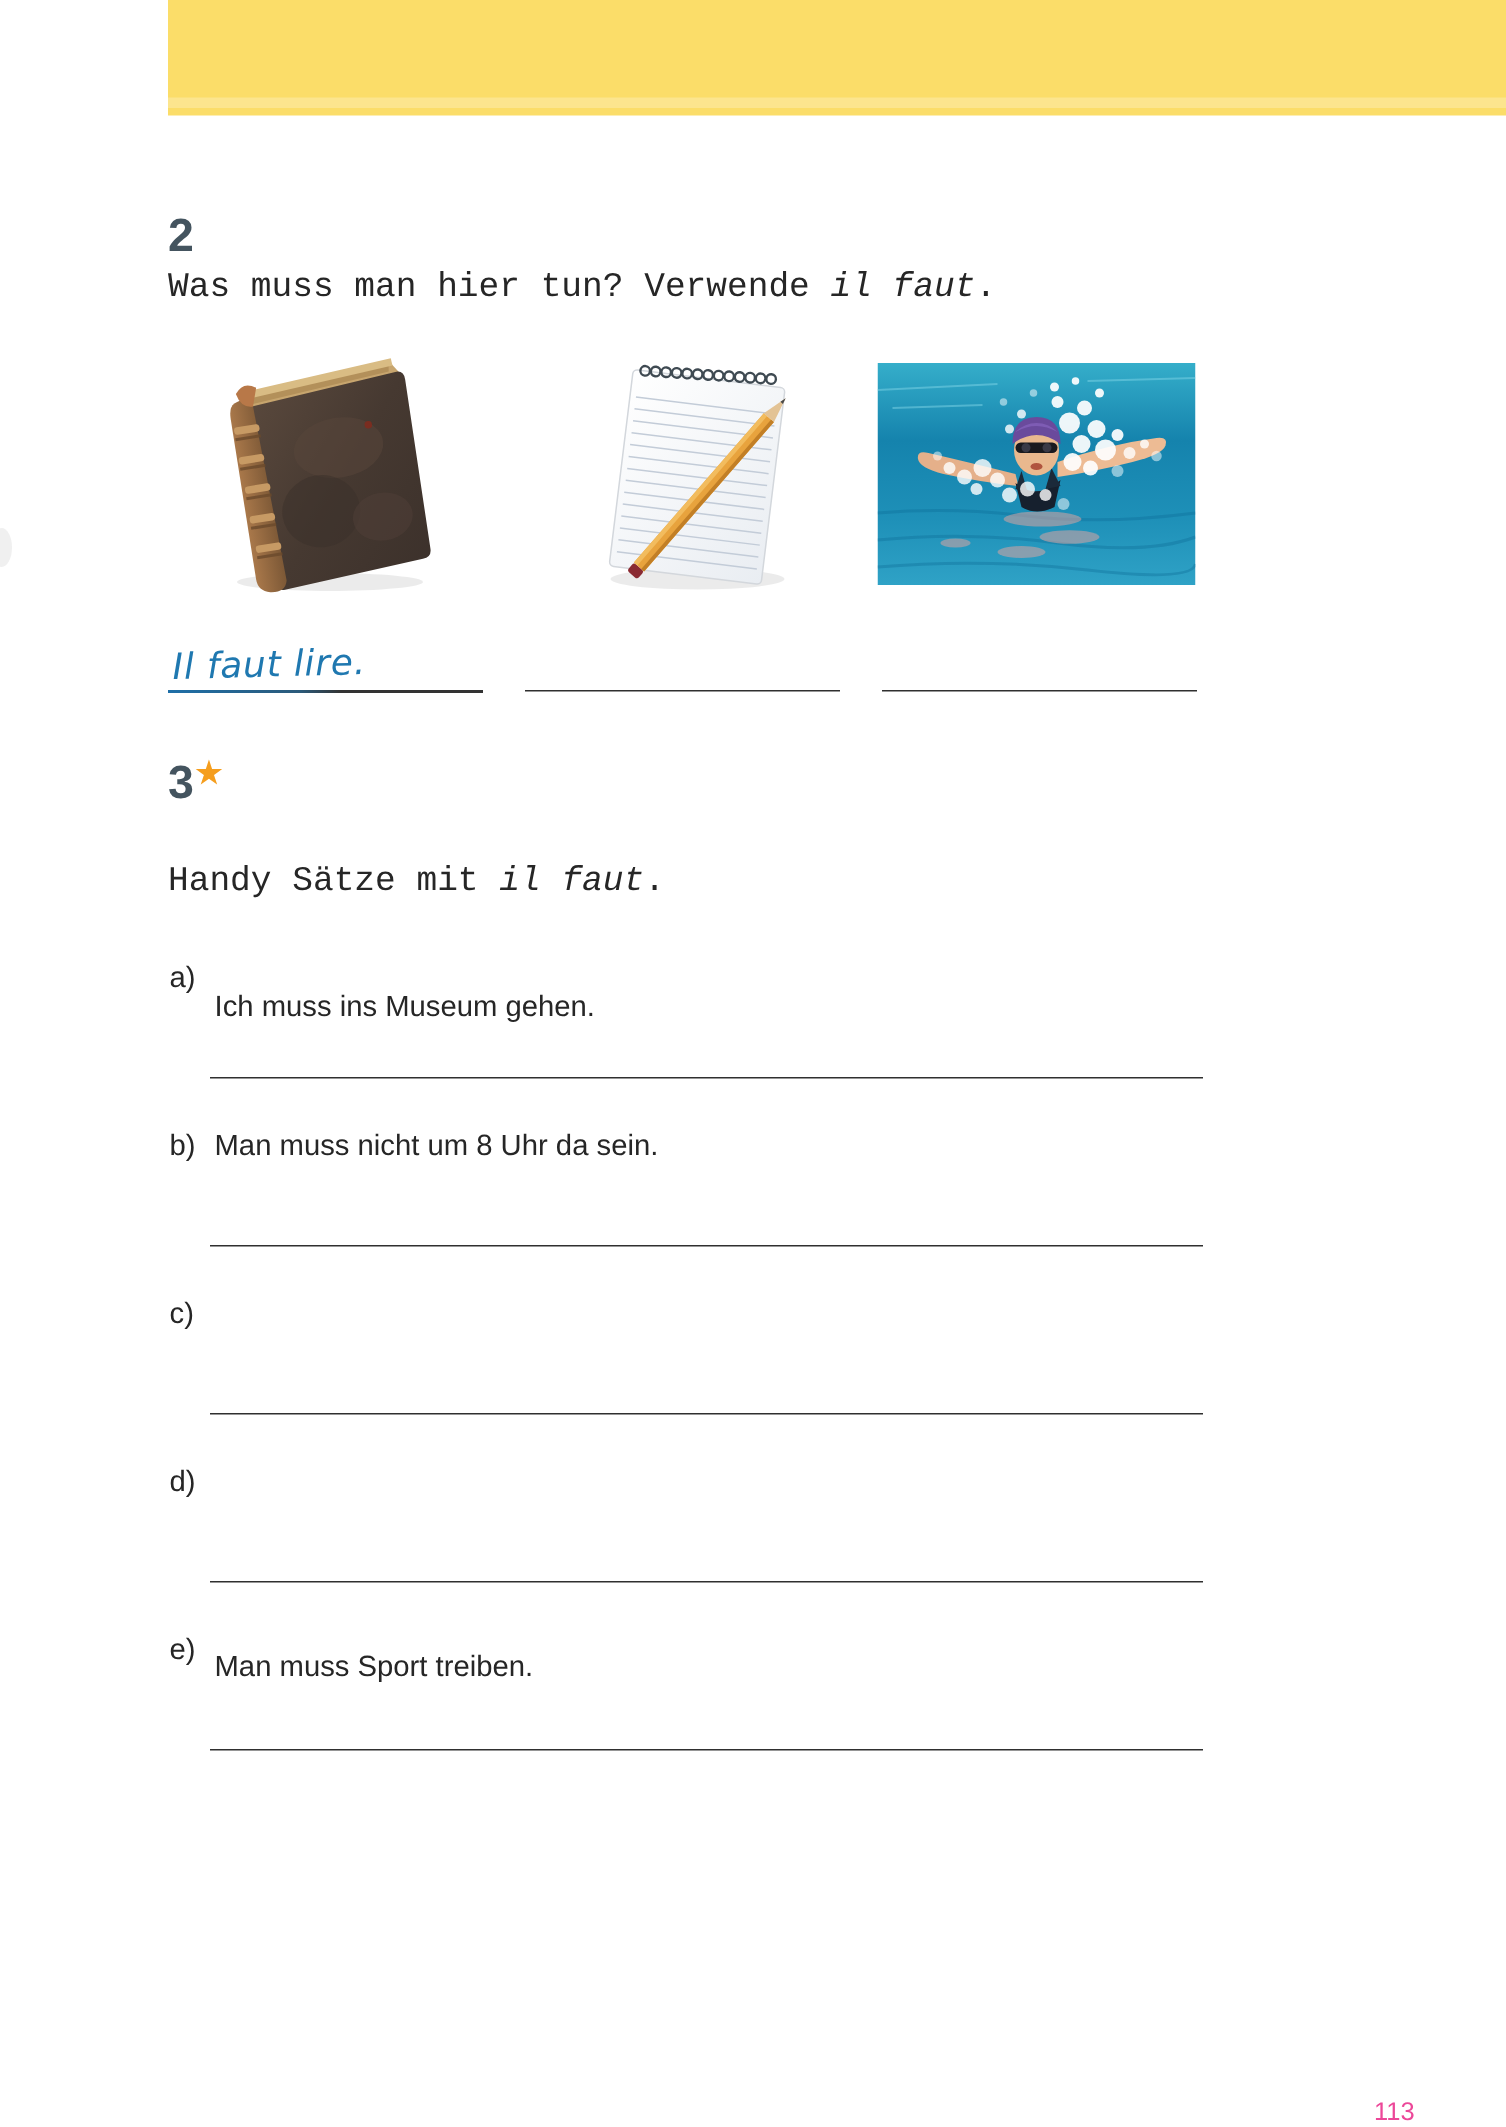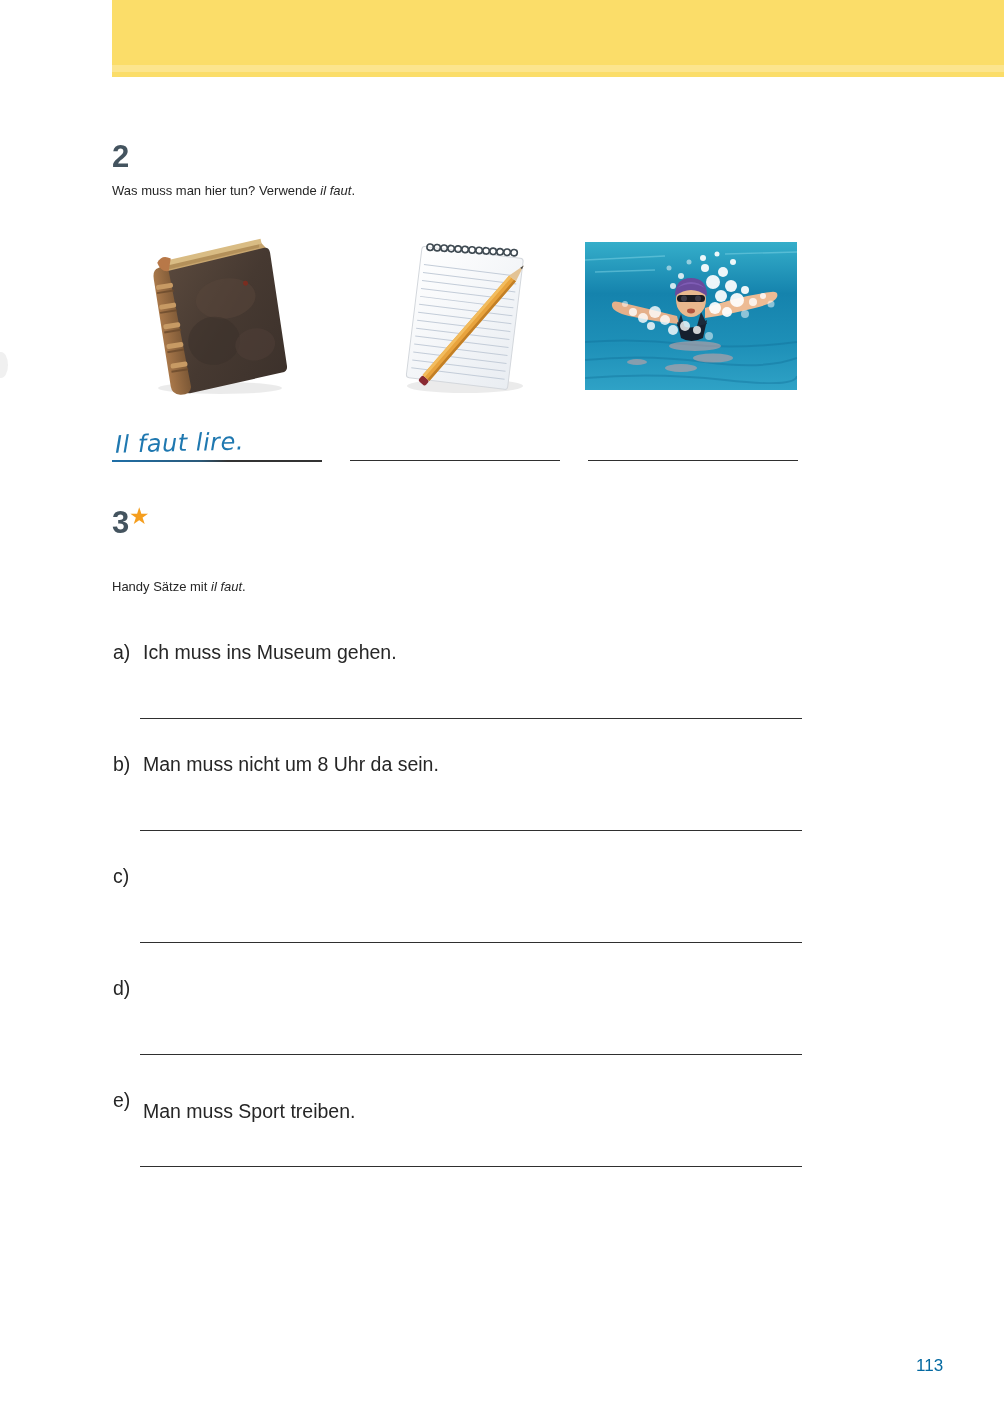--- a/index.html
+++ b/index.html
@@ -26,21 +26,21 @@
   .ex-number{
     position:absolute;left:112px;
     font-size:31px;font-weight:bold;color:#44545f;line-height:1;
     letter-spacing:0;
   }
   .ex-star{
     font-size:20px;color:#f59e1e;vertical-align:10px;margin-left:1px;
   }
   .instr{
     position:absolute;left:112px;
-    font-size:13px;color:#262626;line-height:28px;
+    font-size:23px;color:#262626;line-height:28px;font-family:Liberation Mono, monospace;
   }
   .it{font-style:italic;}
   .figure{position:absolute;}
   .answer-line{
     position:absolute;height:0;border-bottom:1.6px solid #2f2f2f;
   }
   .answer-line.blue-left{
     border-bottom:none;
     background:linear-gradient(90deg,#1e6fa8 0%,#2b5a7a 42%,#333 55%,#333 100%);
     height:1.6px;
@@ -55,22 +55,22 @@
   }
   .item-letter{
     position:absolute;left:113px;width:26px;
     font-size:19.5px;color:#262626;
   }
   .item-text{
     position:absolute;left:143px;
     font-size:19.5px;color:#262626;
   }
   .page-number{
-    position:absolute;left:916px;top:1356px;
-    font-size:17px;color:#0369a1;
+    position:absolute;left:916px;top:1398px;
+    font-size:17px;color:#ec4899;
   }
 </style>
 </head>
 <body>
 
 <div class="page">
 
   <div class="band">
     <div class="band-stripe"></div>
   </div>
@@ -279,21 +279,21 @@
   <div class="handwriting">Il faut lire.</div>
   <div class="answer-line blue-left" style="left:112px;top:460px;width:210px;"></div>
   <div class="answer-line" style="left:350px;top:460px;width:210px;"></div>
   <div class="answer-line" style="left:588px;top:460px;width:210px;"></div>
 
   <div class="ex-number" style="top:506px;"><span>3</span><span class="ex-star">★</span></div>
 
   <div class="instr" style="top:573px;"><span>Handy Sätze mit </span><span class="it">il faut</span><span>.</span></div>
 
   <div class="item-letter" style="top:641px;">a)</div>
-  <div class="item-text" style="top:641px;">Ich muss ins Museum gehen.</div>
+  <div class="item-text" style="top:660px;">Ich muss ins Museum gehen.</div>
   <div class="answer-line" style="left:140px;top:718px;width:662px;"></div>
 
   <div class="item-letter" style="top:753px;">b)</div>
   <div class="item-text" style="top:753px;">Man muss nicht um 8 Uhr da sein.</div>
   <div class="answer-line" style="left:140px;top:830px;width:662px;"></div>
 
   <div class="item-letter" style="top:865px;">c)</div>
   <div class="answer-line" style="left:140px;top:942px;width:662px;"></div>
 
   <div class="item-letter" style="top:977px;">d)</div>

